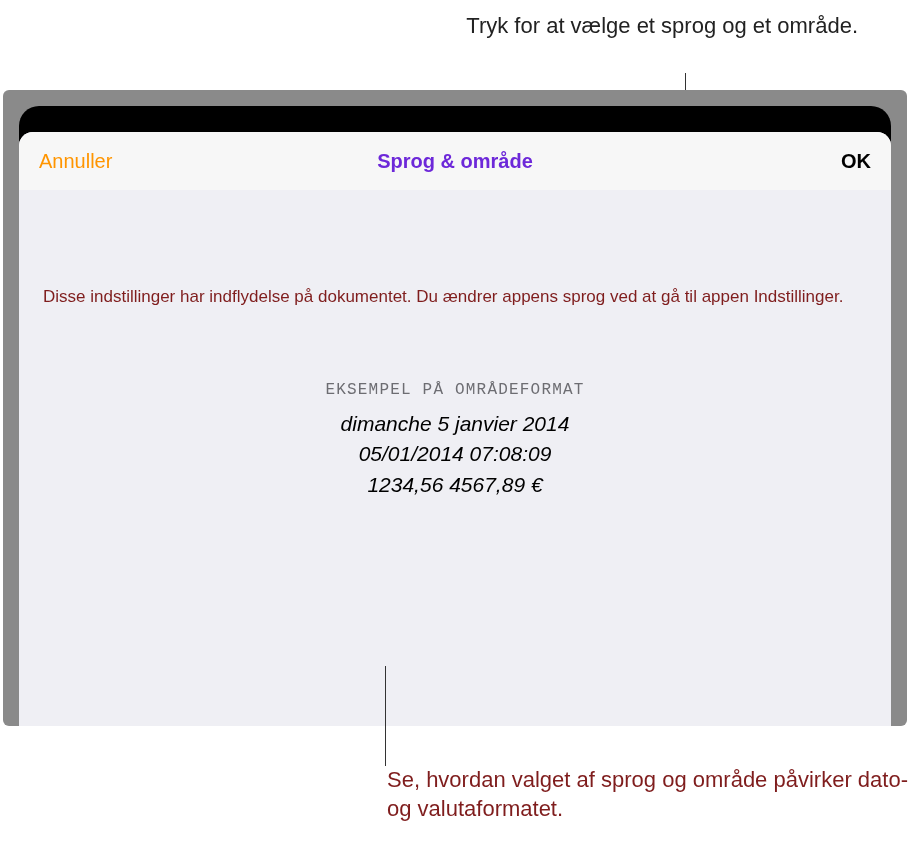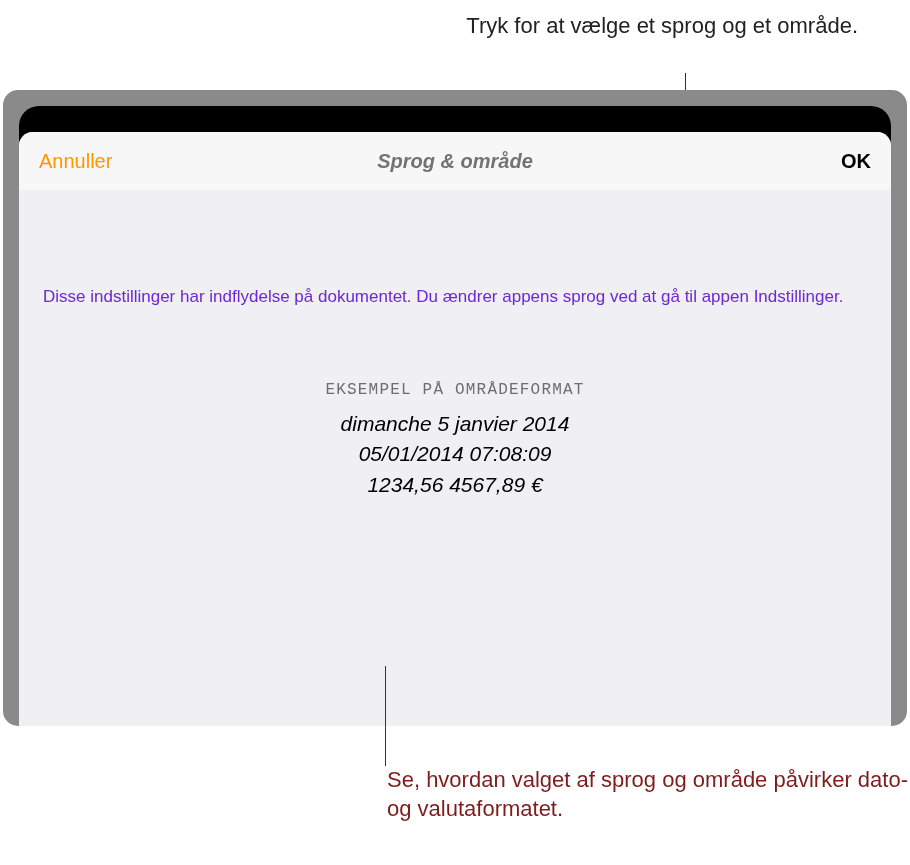--- a/index.html
+++ b/index.html
@@ -82,21 +82,21 @@
       background: #333;
     }
     
     .device-frame {
       position: absolute;
       top: 90px;
       left: 3px;
       width: 904px;
       height: 636px;
       background: #8a8a8a;
-      border-radius: 15px;
+      border-radius: 6px;
       overflow: hidden;
     }
     
     .device-inner {
       position: absolute;
       top: 16px;
       left: 16px;
       right: 16px;
       bottom: 0;
       background: #000;
@@ -124,22 +124,21 @@
       padding: 0 20px;
       position: relative;
     }
     
     .sheet-title {
       position: absolute;
       left: 50%;
       transform: translateX(-50%);
       font-size: 20px;
       font-weight: 600;
-      color: #737373;
-      font-style: italic;
+      color: #6d28d9;
     }
     
     .cancel-button {
       color: #ff9500;
       font-size: 20px;
       font-weight: 400;
     }
     
     .ok-button {
       color: #000000;
@@ -193,21 +192,21 @@
     
     .chevron svg {
       width: 10px;
       height: 18px;
     }
     
     .footer-note {
       padding: 14px 24px 0 24px;
       font-size: 17px;
       line-height: 1.35;
-      color: #6d28d9;
+      color: #7f1d1d;
     }
     
     .example-section {
       text-align: center;
       margin-top: 72px;
     }
     
     .example-header {
       font-size: 16px;
       letter-spacing: 1.2px;

